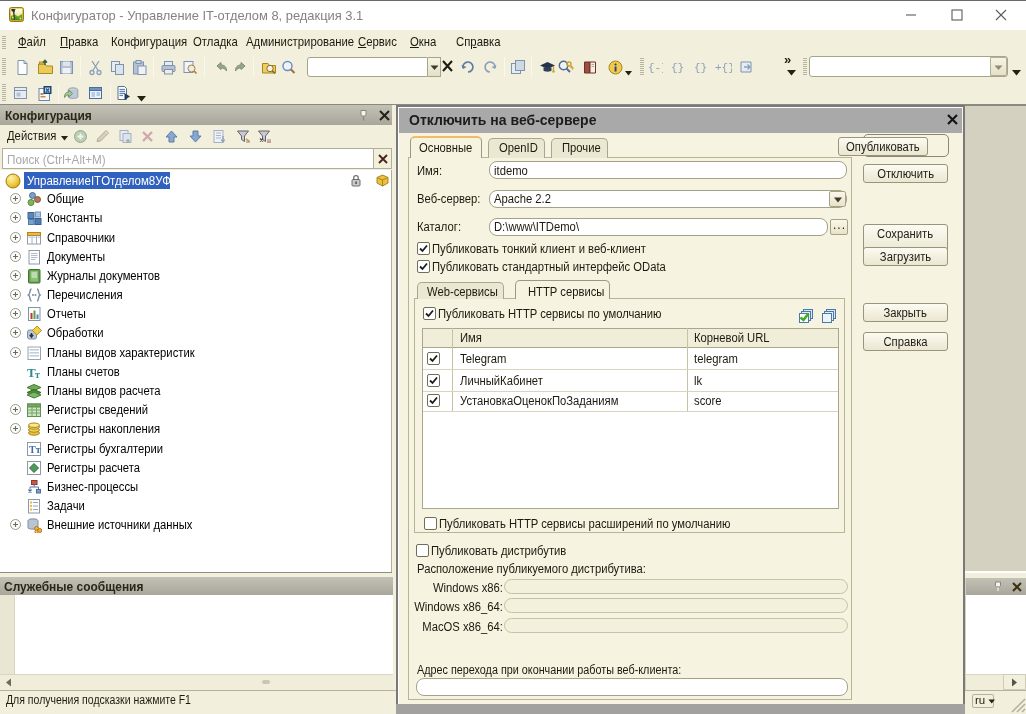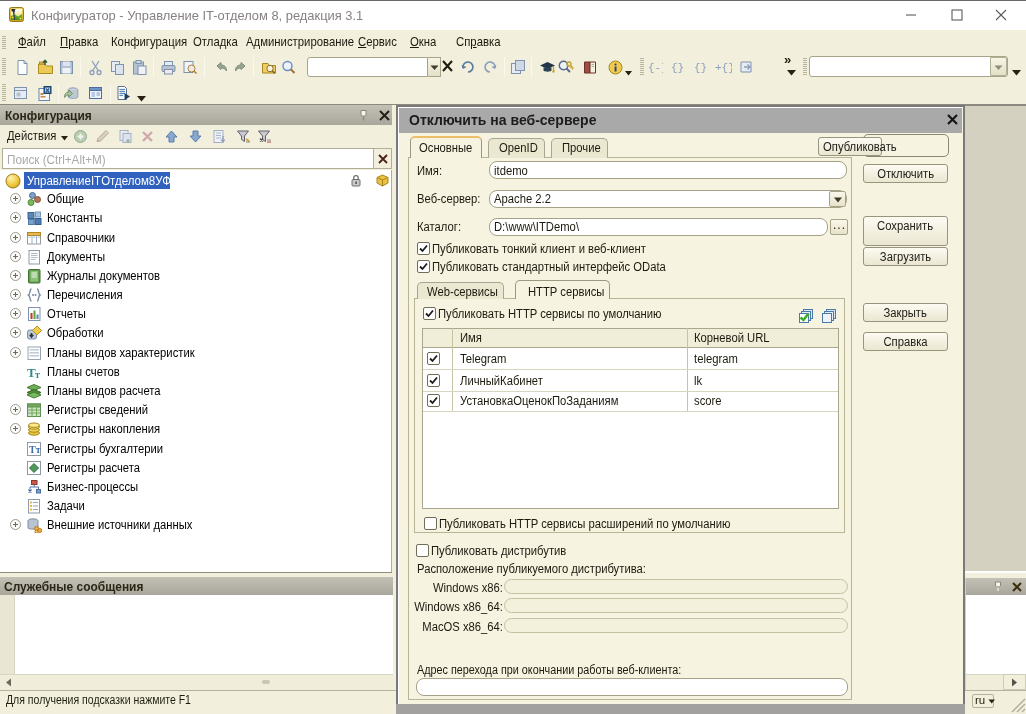--- a/index.html
+++ b/index.html
@@ -623,17 +623,17 @@
 <div class="lbl sx90" style="left:417px;top:562px;font-size:12.5px;">Расположение публикуемого дистрибутива:</div>
 <div class="lbl" style="left:343px;top:581px;width:160px;text-align:right;transform:scaleX(.9);transform-origin:100% 50%;">Windows x86:</div>
 <div class="a" style="left:504px;top:579px;width:344px;height:15px;background:#f3f0dc;border:1px solid #c4c1a4;border-radius:8px;"></div>
 <div class="lbl" style="left:343px;top:600px;width:160px;text-align:right;transform:scaleX(.9);transform-origin:100% 50%;">Windows x86_64:</div>
 <div class="a" style="left:504px;top:598px;width:344px;height:15px;background:#f3f0dc;border:1px solid #c4c1a4;border-radius:8px;"></div>
 <div class="lbl" style="left:343px;top:620px;width:160px;text-align:right;transform:scaleX(.9);transform-origin:100% 50%;">MacOS x86_64:</div>
 <div class="a" style="left:504px;top:618px;width:344px;height:15px;background:#f3f0dc;border:1px solid #c4c1a4;border-radius:8px;"></div>
 <div class="lbl sx90" style="left:417px;top:663px;font-size:12px;">Адрес перехода при окончании работы веб-клиента:</div>
 <div class="a" style="left:416px;top:678px;width:432px;height:18px;background:#fff;border:1px solid #a5a287;border-radius:8px;"></div>
 <div class="a" style="left:863px;top:134px;width:86px;height:23px;border:1px solid #8a8874;border-radius:5px;"></div>
-<div class="btn" style="left:818px;top:137px;width:64px;height:19px;line-height:18px;"><span style="display:inline-block;transform:scaleX(.9);">Опубликовать</span></div>
+<div class="btn" style="left:838px;top:137px;width:90px;height:19px;line-height:18px;"><span style="display:inline-block;transform:scaleX(.9);">Опубликовать</span></div>
 <div class="btn" style="left:863px;top:164px;width:85px;height:19px;line-height:18px;"><span style="display:inline-block;transform:scaleX(.9);">Отключить</span></div>
-<div class="btn" style="left:863px;top:216px;width:85px;height:30px;line-height:18px;"><span style="display:inline-block;transform:scaleX(.9);">Сохранить</span></div>
+<div class="btn" style="left:863px;top:224px;width:85px;height:30px;line-height:18px;"><span style="display:inline-block;transform:scaleX(.9);">Сохранить</span></div>
 <div class="btn" style="left:863px;top:247px;width:85px;height:19px;line-height:18px;"><span style="display:inline-block;transform:scaleX(.9);">Загрузить</span></div>
 <div class="btn" style="left:863px;top:303px;width:85px;height:19px;line-height:18px;"><span style="display:inline-block;transform:scaleX(.9);">Закрыть</span></div>
 <div class="btn" style="left:863px;top:332px;width:85px;height:19px;line-height:18px;"><span style="display:inline-block;transform:scaleX(.9);">Справка</span></div>
 </body></html>

